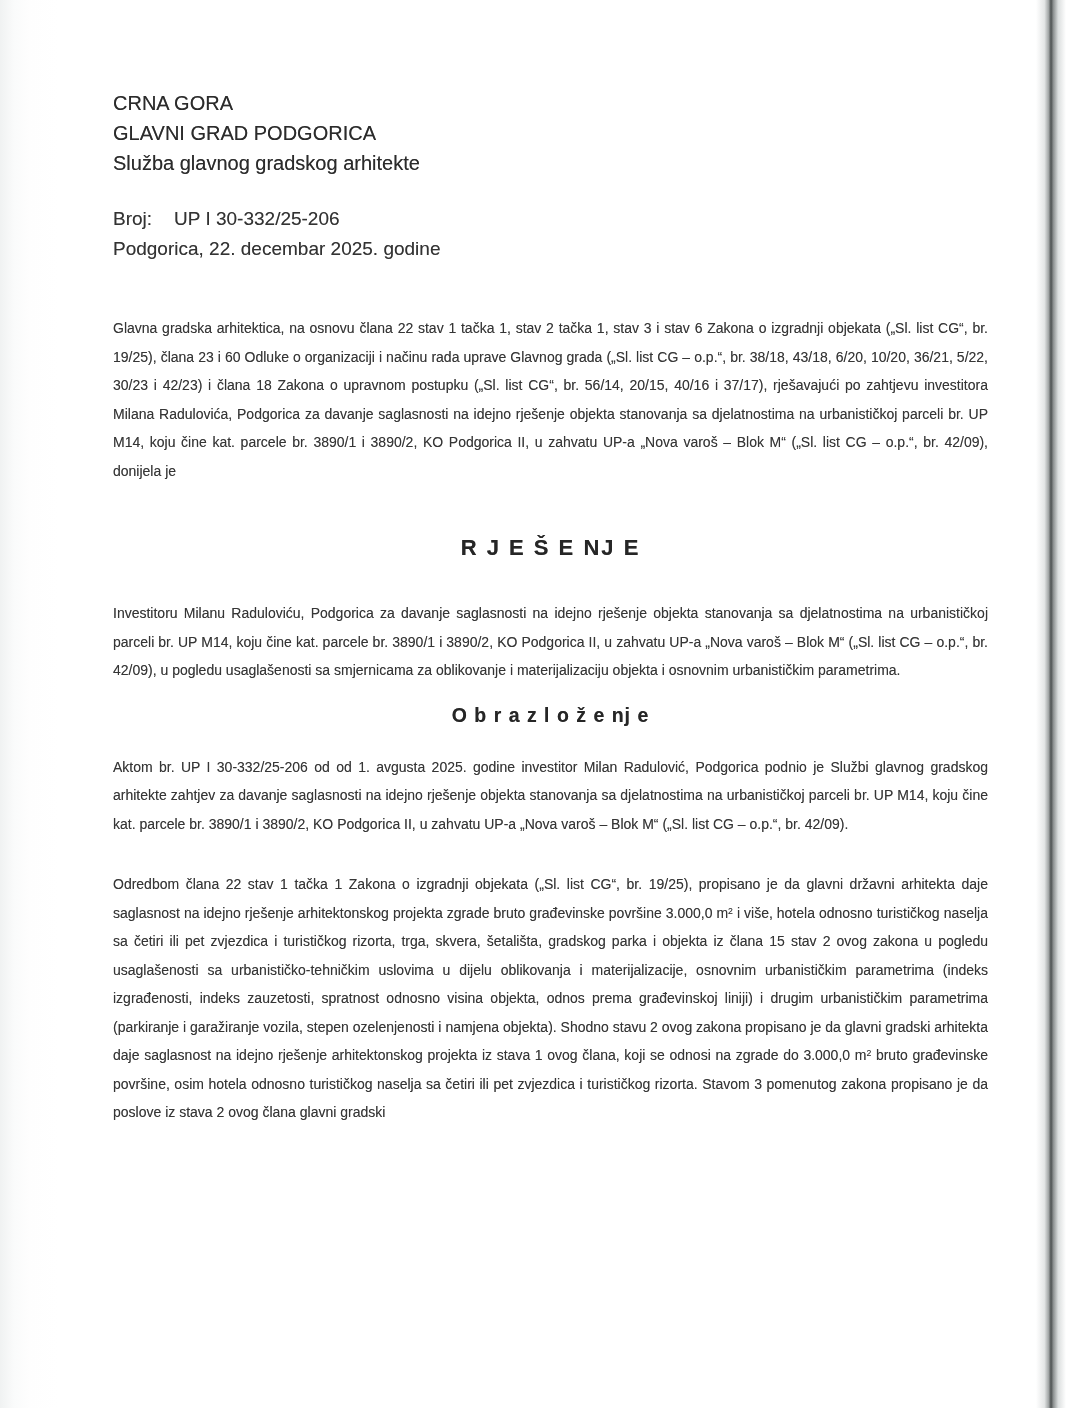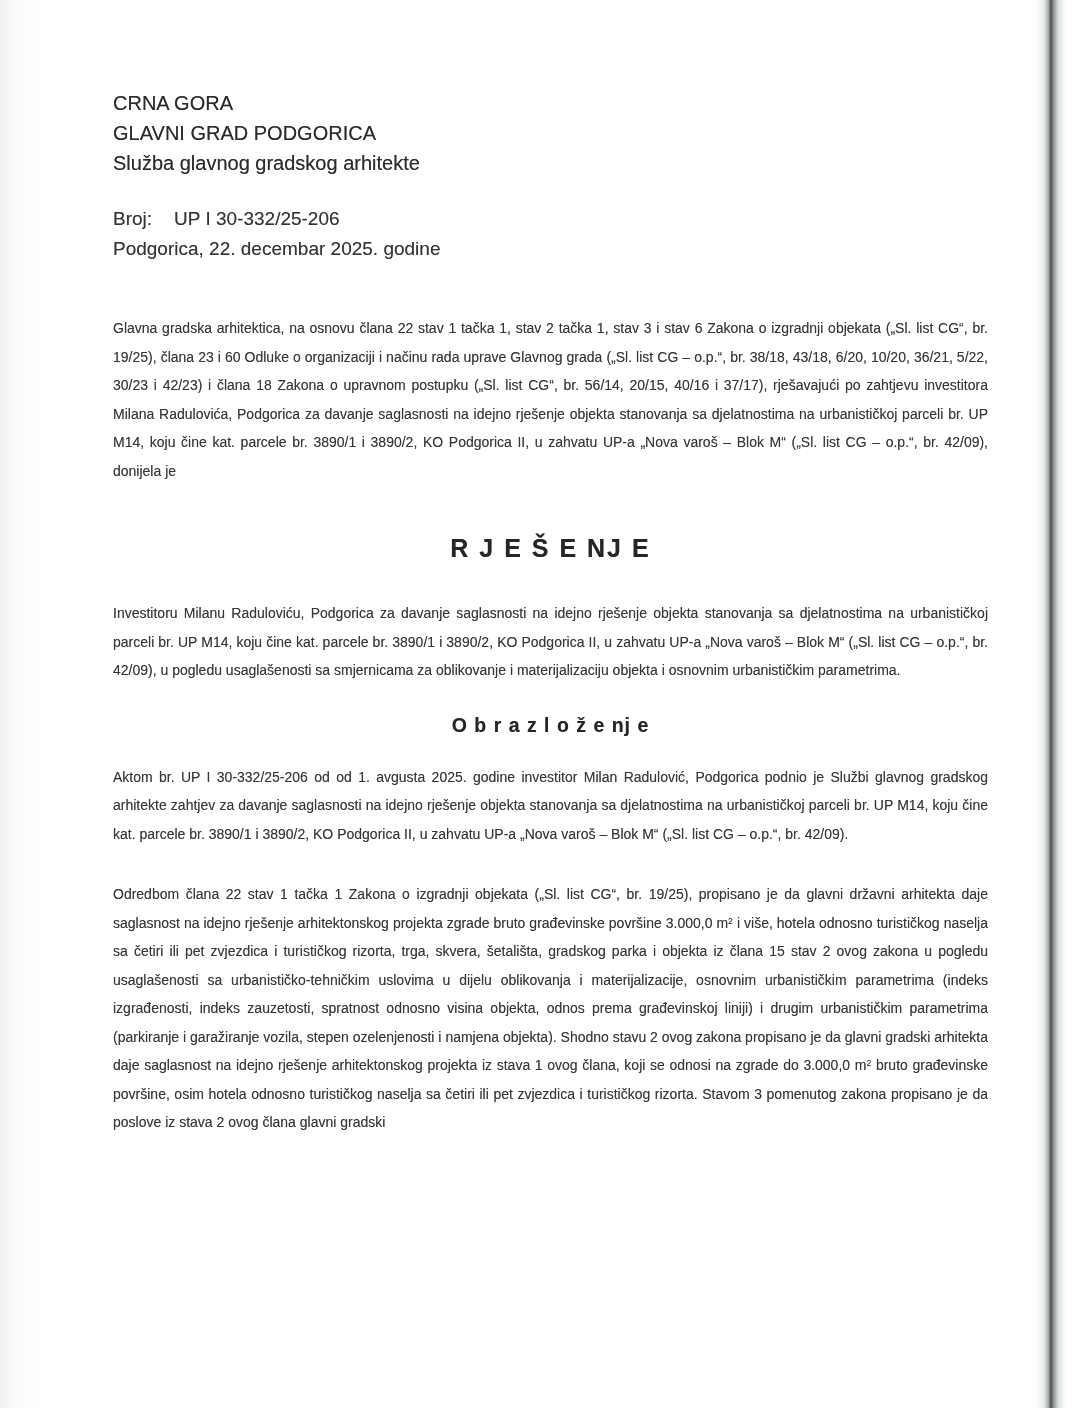--- a/index.html
+++ b/index.html
@@ -65,30 +65,30 @@
     text-align: justify;
     color: #363636;
     text-shadow: 0 0 0.4px rgba(50,50,50,0.45);
   }
   .para-intro        { margin-top: 50px; }
   .para-rjesenje     { margin-top: 36px; }
   .para-obraz-1      { margin-top: 24px; }
   .para-obraz-2      { margin-top: 32px; }
   .h-rjesenje {
     margin: 48px 0 0 0;
-    font-size: 25px;
+    font-size: 22px;
     line-height: 30px;
     font-weight: bold;
     text-align: center;
     letter-spacing: 2px;
     color: #262626;
     text-shadow: 0 0 0.5px rgba(35,35,35,0.55);
   }
   .h-obrazlozenje {
-    margin: 26px 0 0 0;
+    margin: 16px 0 0 0;
     font-size: 19.5px;
     line-height: 28px;
     font-weight: bold;
     text-align: center;
     letter-spacing: 1px;
     color: #262626;
     text-shadow: 0 0 0.5px rgba(35,35,35,0.55);
   }
   sup {
     font-size: 0.62em;

